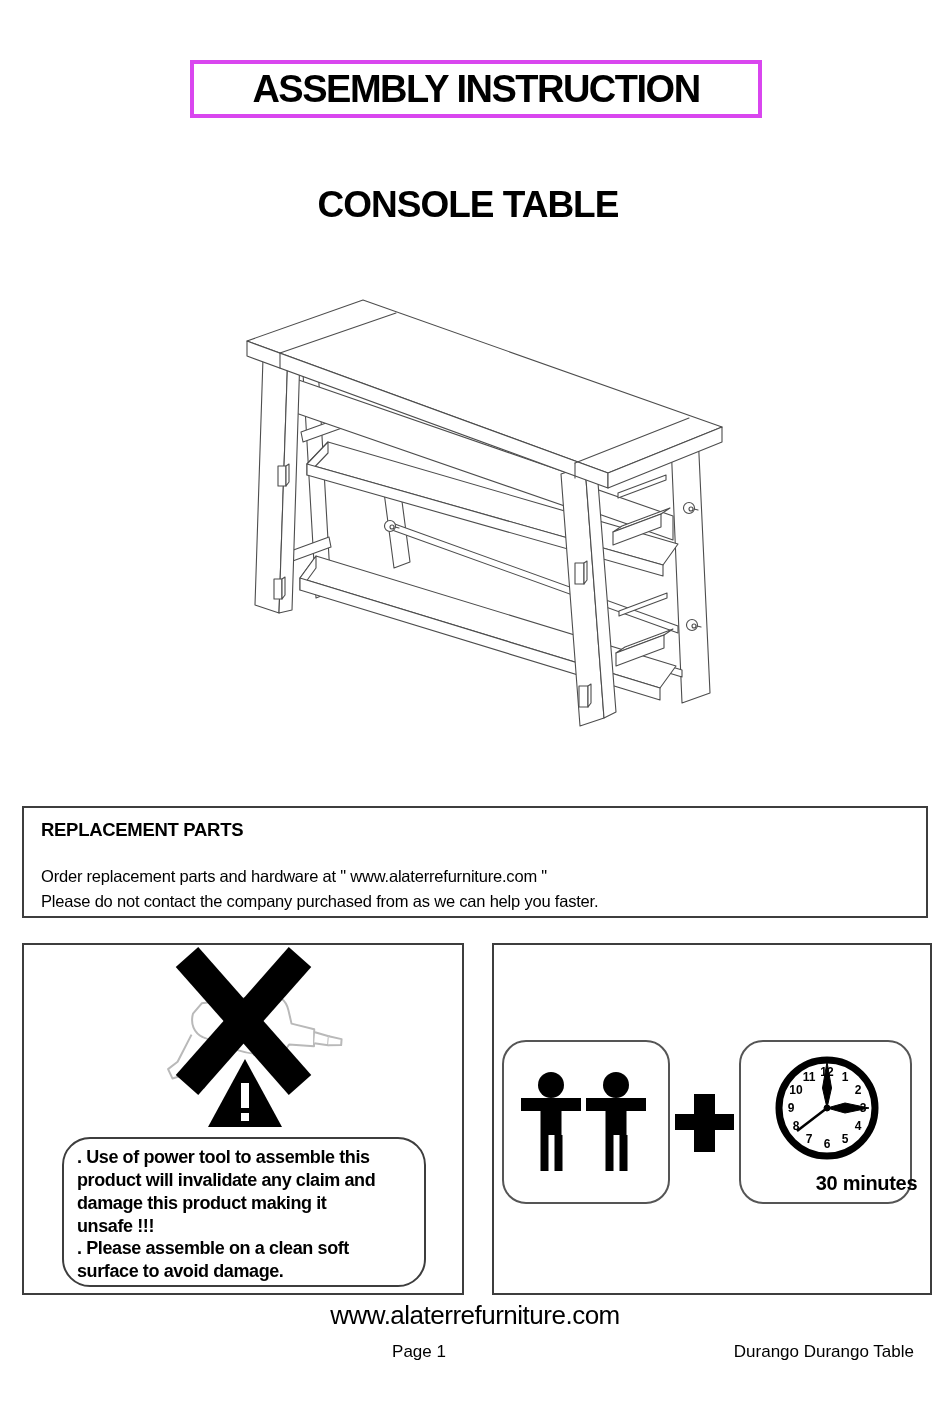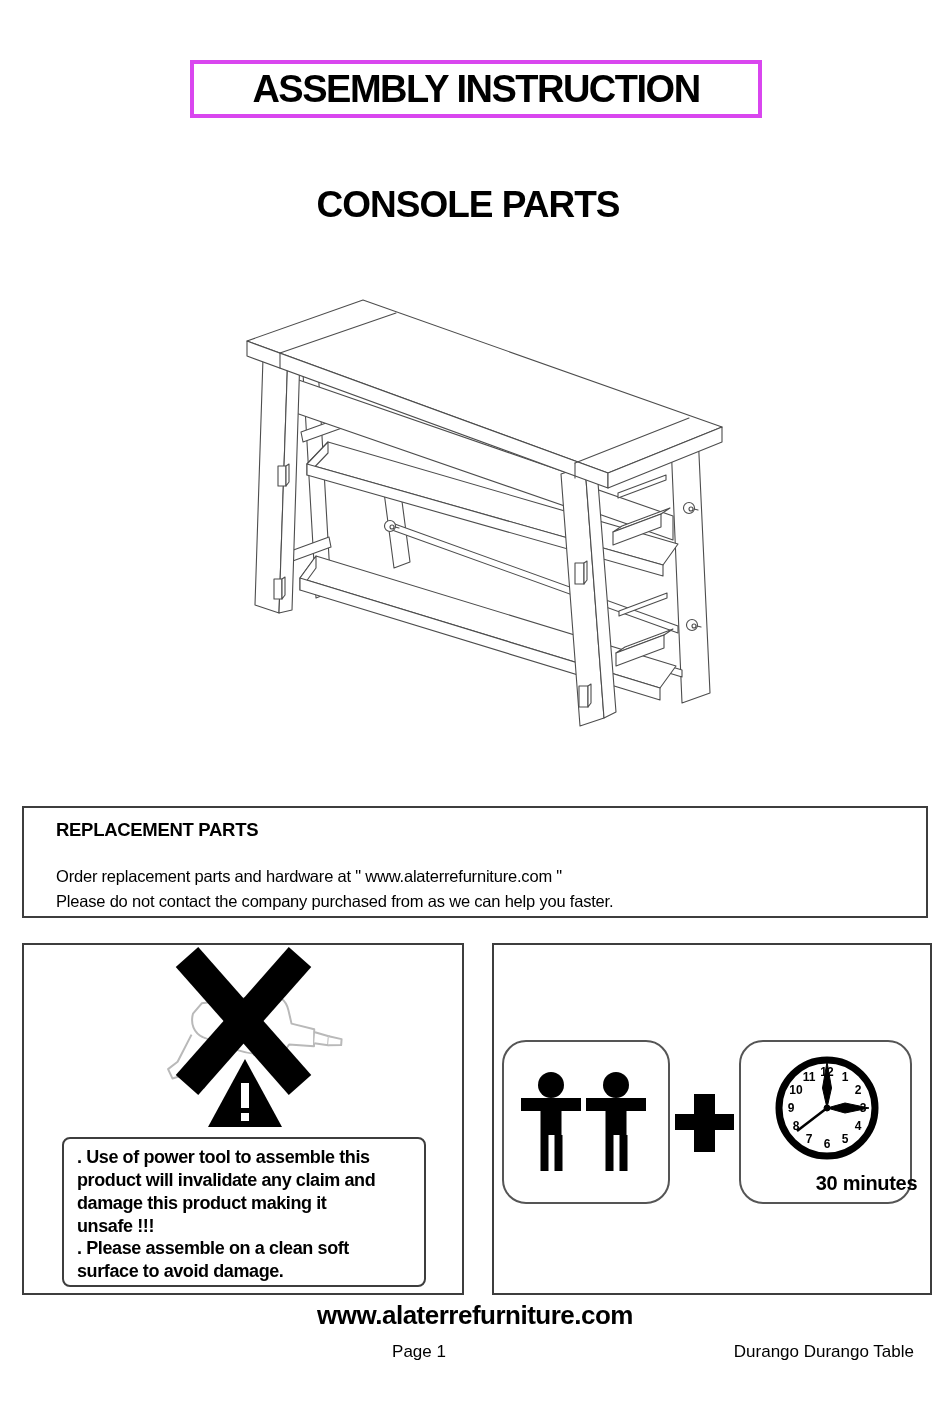--- a/index.html
+++ b/index.html
@@ -10,52 +10,52 @@
   .title-box{left:190px;top:60px;width:572px;height:58px;border:4px solid #d946ef;
              box-sizing:border-box;display:flex;align-items:center;justify-content:center;}
   .title-box span{font-size:38px;font-weight:bold;letter-spacing:-1.5px;white-space:nowrap;}
 
   .product-title{left:0;top:184px;width:936px;margin:0;text-align:center;
                  font-size:37px;font-weight:bold;letter-spacing:-1px;}
 
   .drawing{left:230px;top:280px;}
 
   .parts-box{left:22px;top:806px;width:906px;height:112px;border:2px solid #3d3d3d;
-             box-sizing:border-box;padding:11px 32px;}
+             box-sizing:border-box;padding:11px 17px;}
   .parts-heading{font-size:18.5px;font-weight:bold;margin-bottom:23px;letter-spacing:-0.3px;}
   .parts-line{font-size:16.5px;line-height:1.5;letter-spacing:-0.2px;}
 
   .warn-box{left:22px;top:943px;width:442px;height:352px;border:2px solid #3d3d3d;box-sizing:border-box;}
   .warn-art{position:absolute;left:0;top:0;}
   .warn-text{position:absolute;left:38px;top:192px;width:364px;height:150px;box-sizing:border-box;
-             border:2px solid #3d3d3d;border-radius:8px;padding:7px 12px 0 13px;
+             border:2px solid #3d3d3d;border-radius:28px;padding:7px 12px 0 13px;
              font-size:18px;font-weight:bold;line-height:1.27;letter-spacing:-0.4px;
              white-space:pre-line;overflow:hidden;}
 
   .time-box{left:492px;top:943px;width:440px;height:352px;border:2px solid #3d3d3d;box-sizing:border-box;}
   .people-card{position:absolute;left:8px;top:95px;width:168px;height:164px;border:2px solid #555;
                border-radius:24px;box-sizing:border-box;}
   .clock-card{position:absolute;left:245px;top:95px;width:173px;height:164px;border:2px solid #555;
               border-radius:24px;box-sizing:border-box;}
   .plus-svg{position:absolute;left:181px;top:149px;}
   .minutes{position:absolute;left:0;top:130px;width:100%;text-align:center;
            font-size:20px;font-weight:bold;letter-spacing:-0.3px;padding-left:41px;}
 
-  .site-url{left:0;top:1300px;width:950px;text-align:center;font-size:26px;font-weight:bold;letter-spacing:-0.5px;}
+  .site-url{left:0;top:1300px;width:950px;text-align:center;font-size:26px;font-weight:normal;letter-spacing:-0.5px;}
   .page-num{left:0;top:1342px;width:838px;text-align:center;font-size:17px;}
   .doc-name{right:36px;top:1342px;font-size:17px;}
 </style>
 </head>
 <body>
 
 <div class="abs title-box">
   <span>ASSEMBLY INSTRUCTION</span>
 </div>
 
-<div class="abs product-title">CONSOLE PARTS</div>
+<div class="abs product-title">CONSOLE TABLE</div>
 
 <svg class="abs drawing" width="500" height="460" viewBox="0 0 500 460">
   <g stroke="#4d4d4d" stroke-width="1.1" fill="#ffffff" stroke-linejoin="round" stroke-linecap="round">
 
     <polygon points="73,93 88,87 101,312 86,318"></polygon>
     <polygon points="441,163 468,153 480,413 452,423"></polygon>
 
     <polygon points="88,112 443,236 443,260 88,136"></polygon>
 
     <polygon points="152,197 168,191 180,282 164,288"></polygon>

